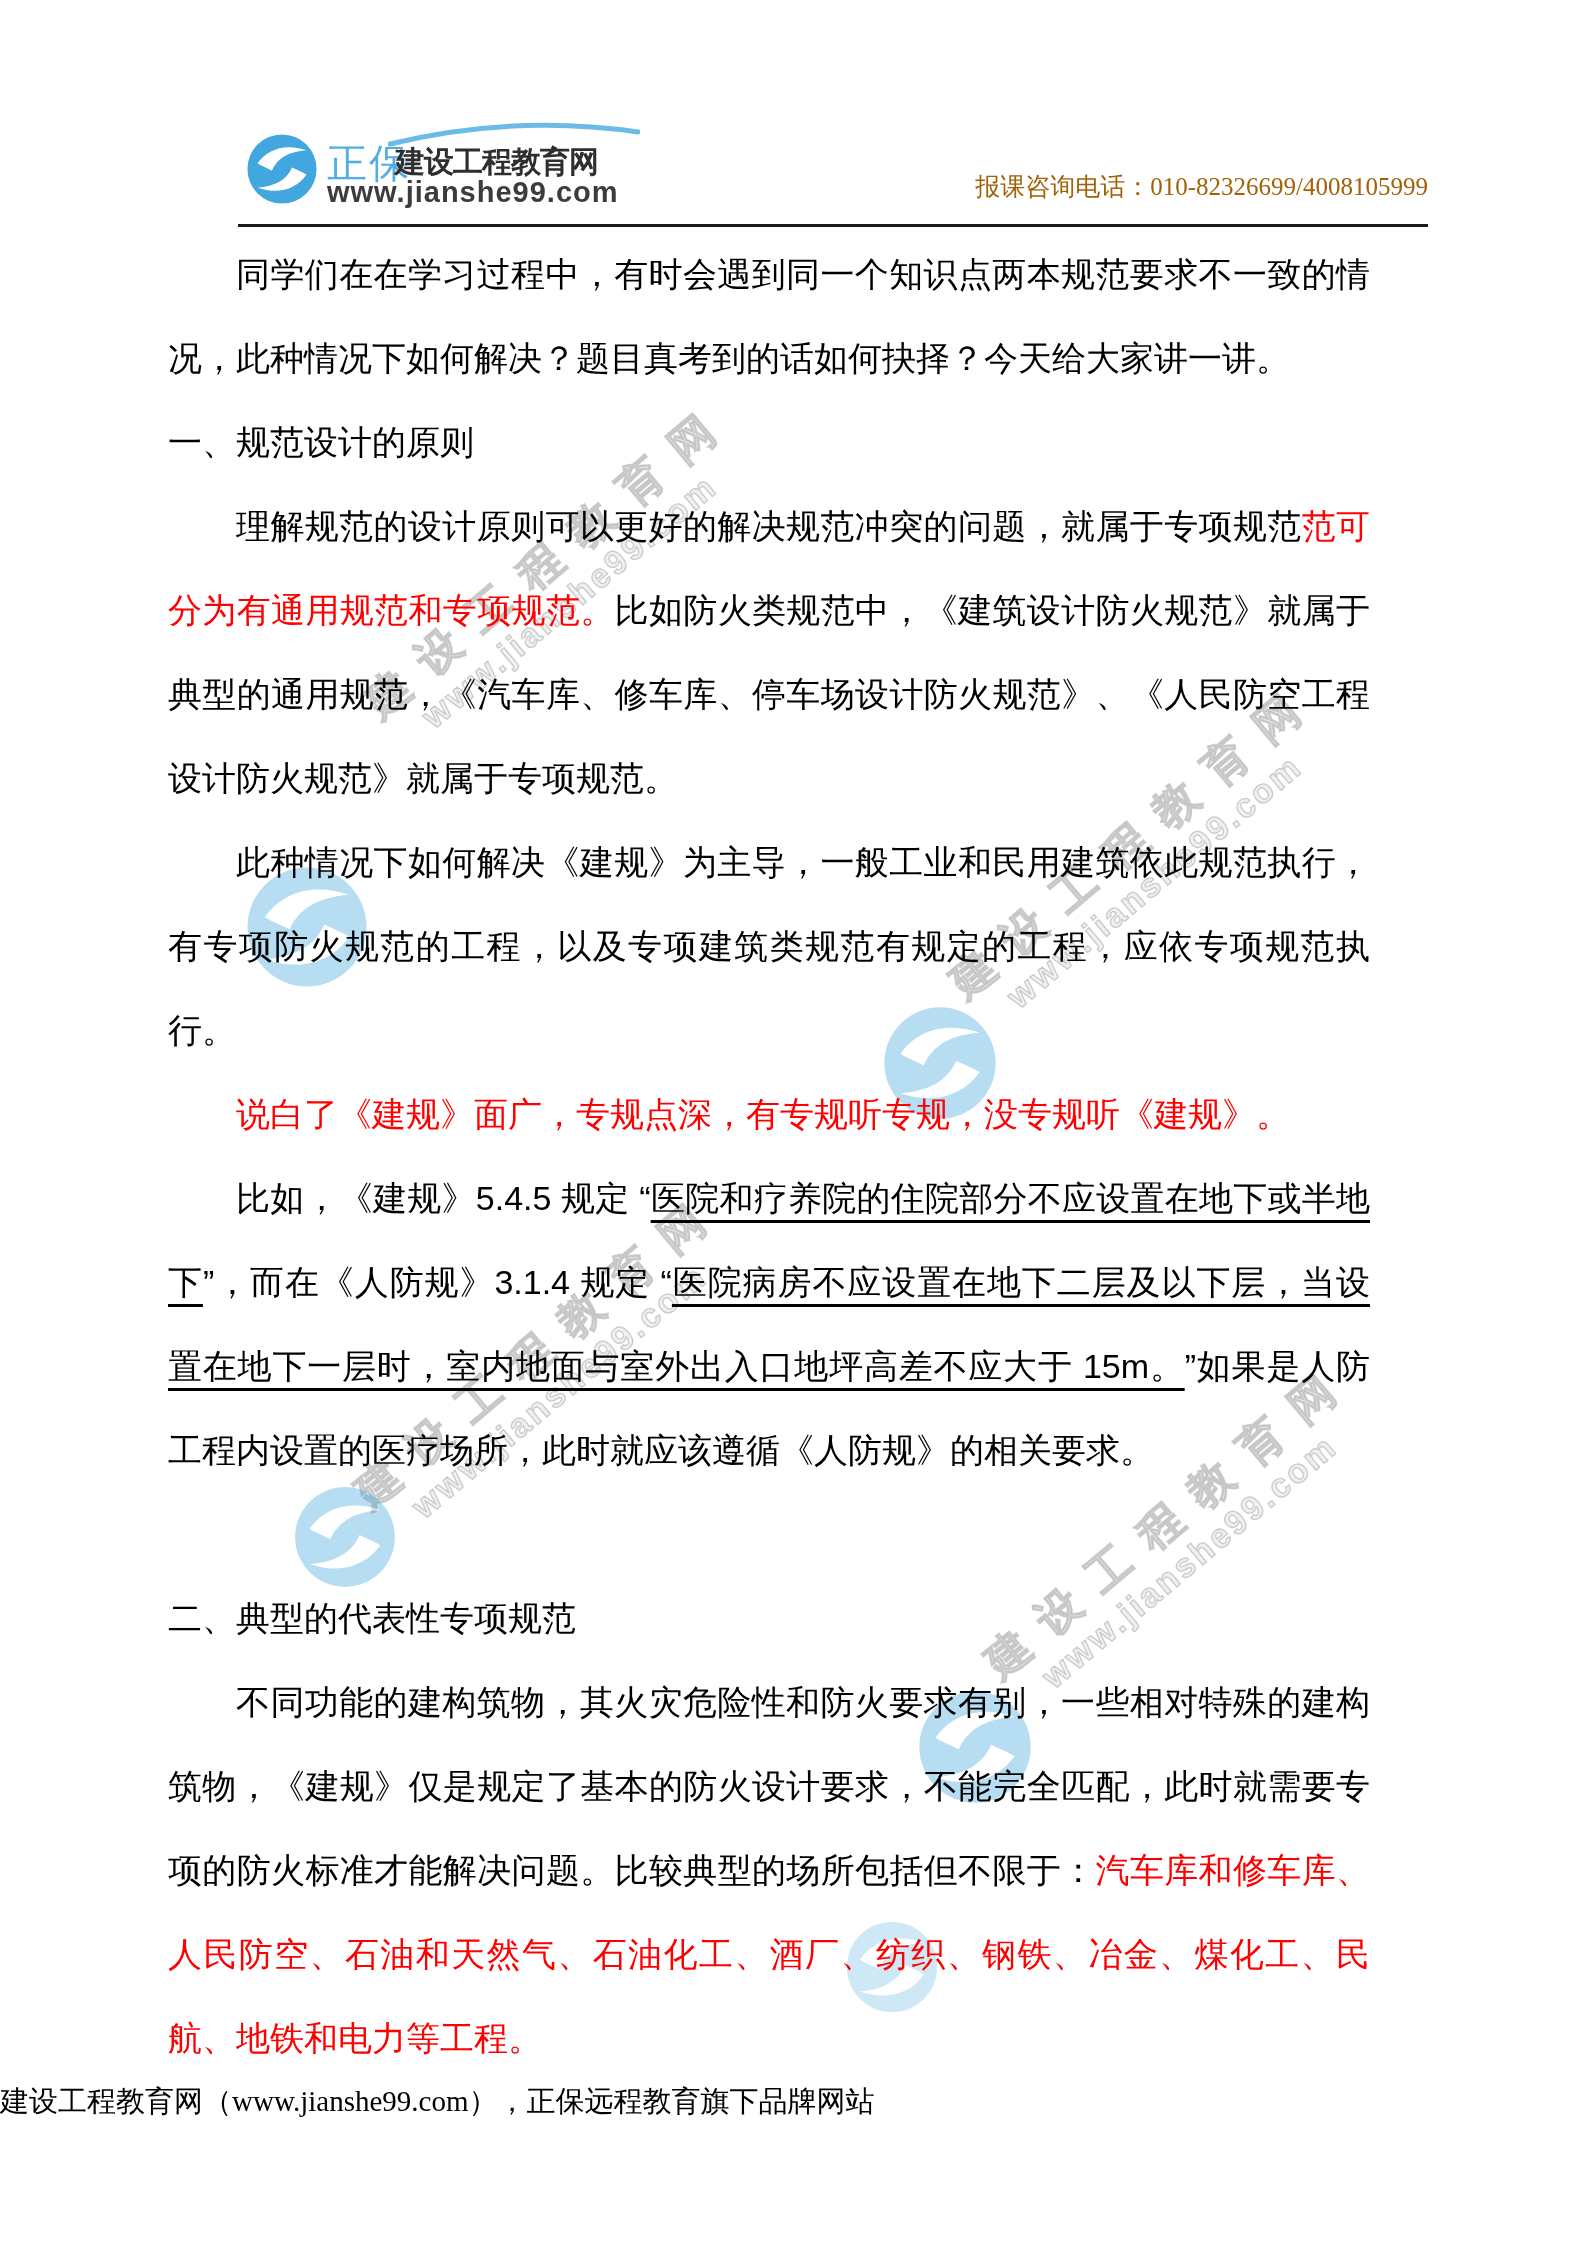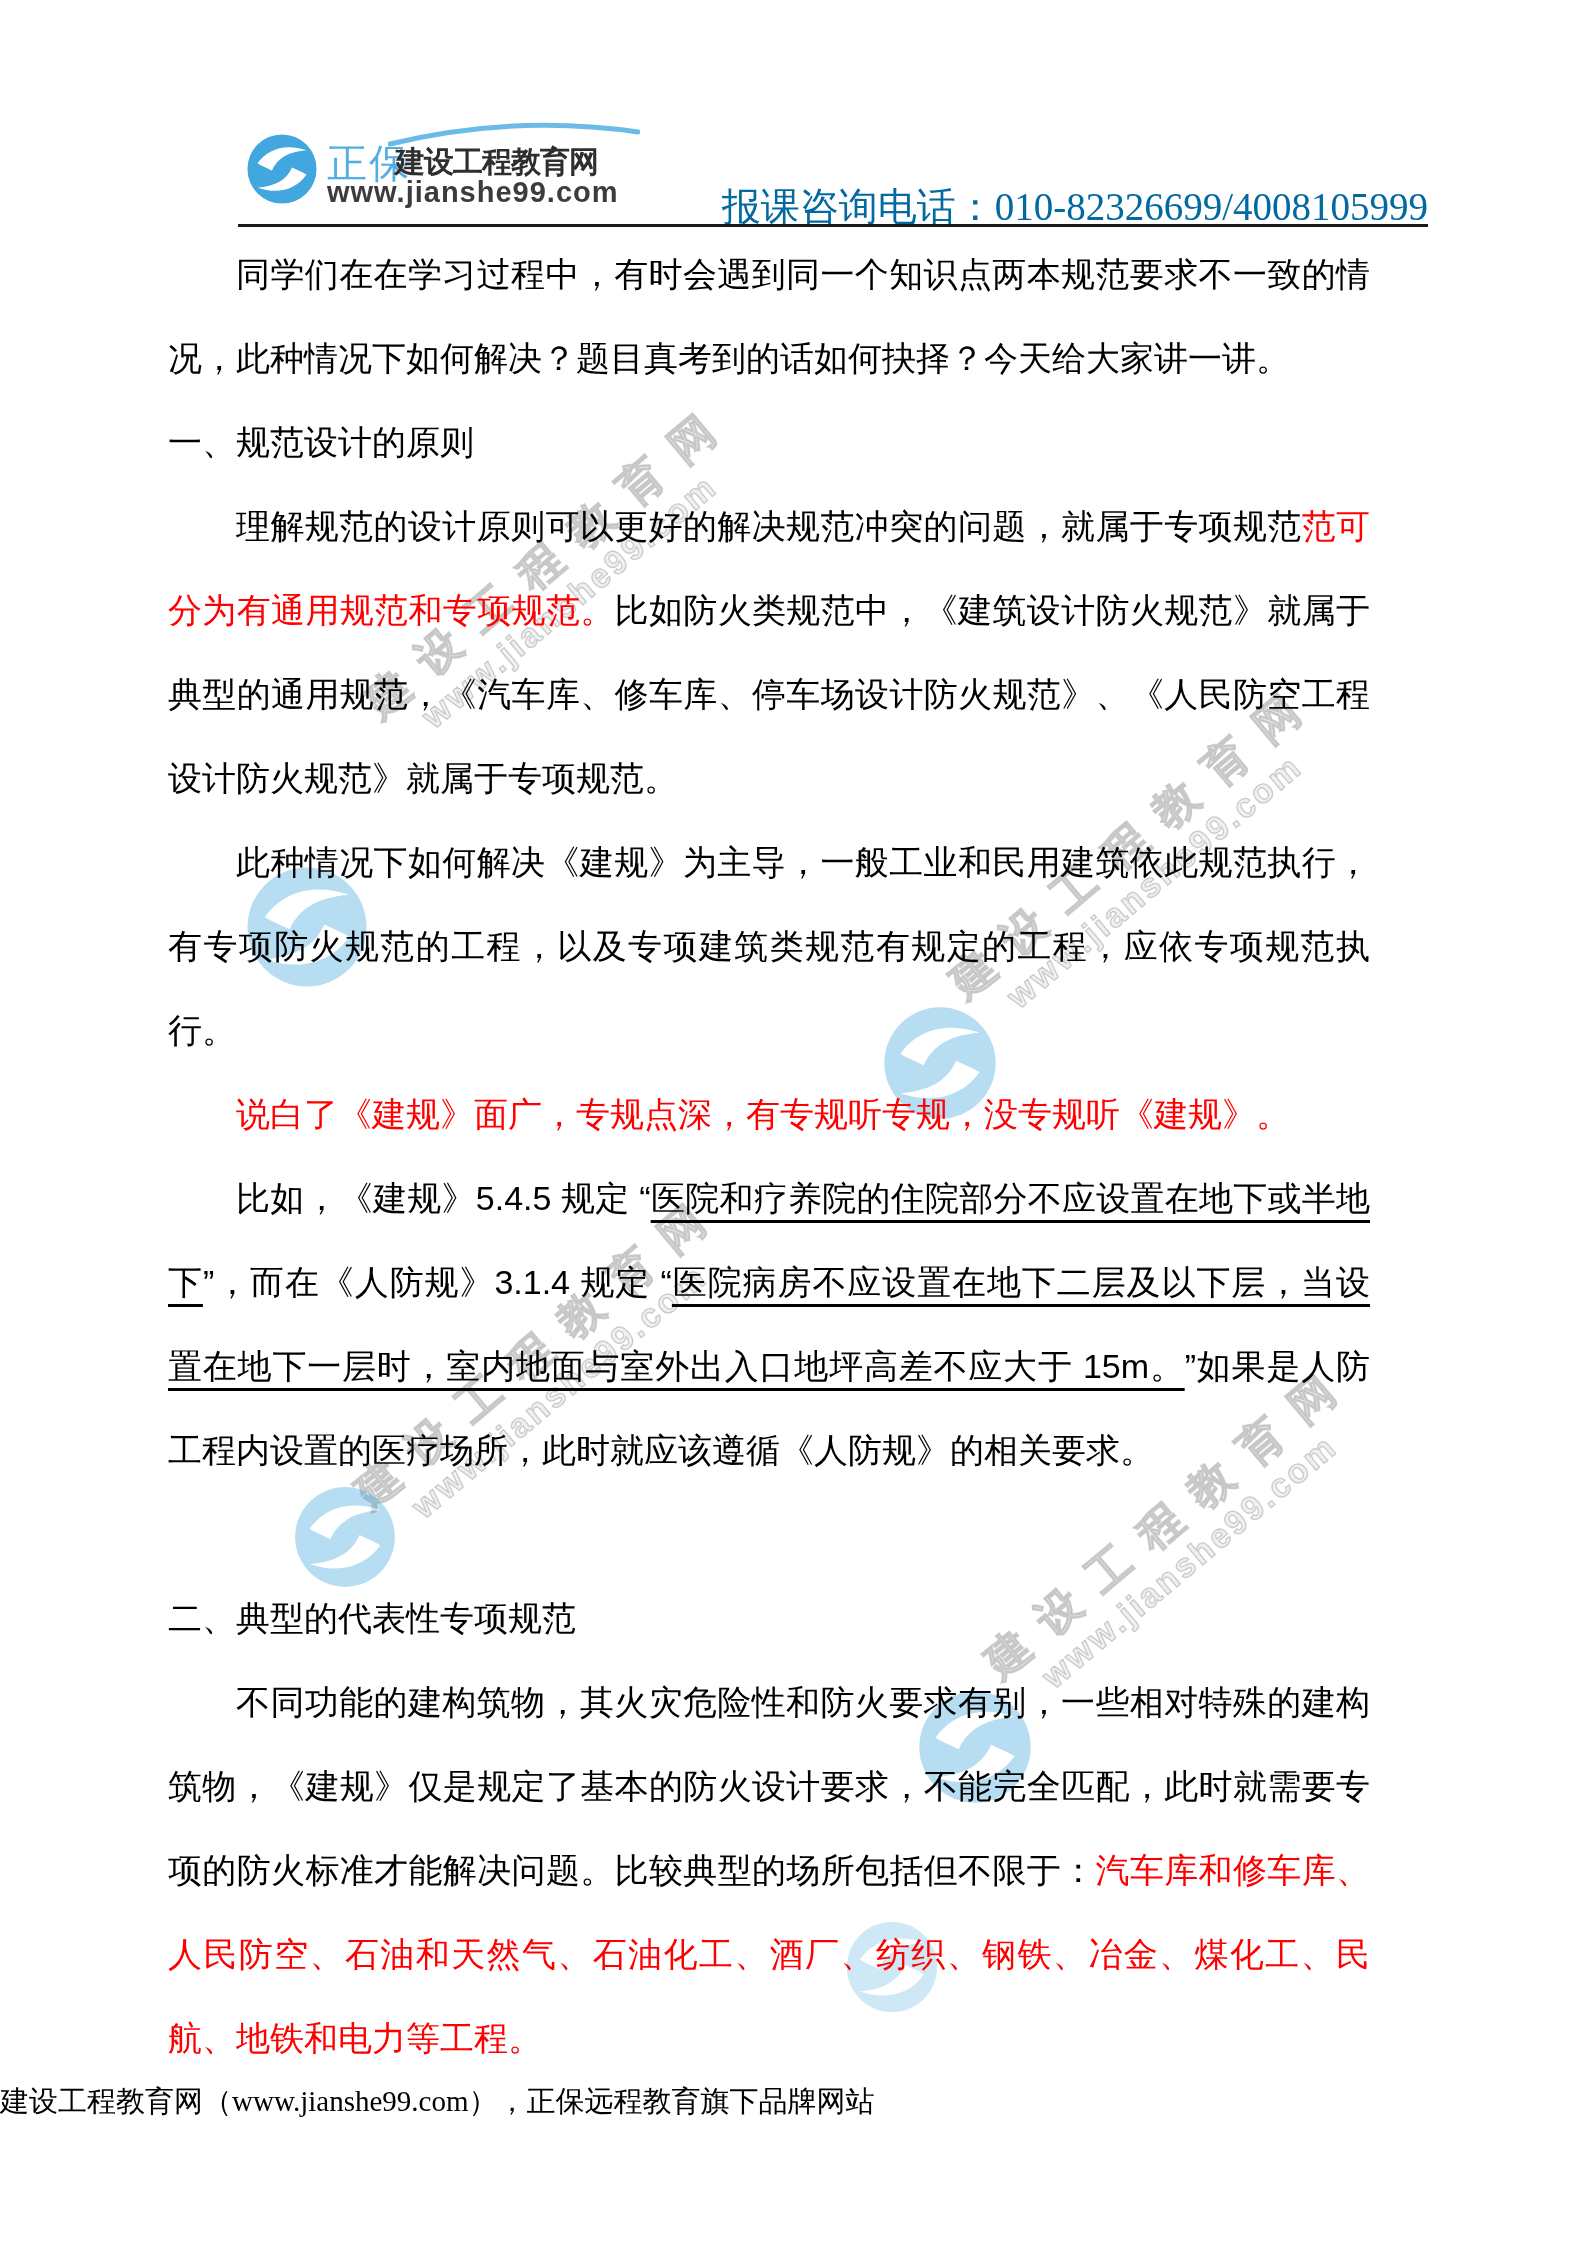--- a/index.html
+++ b/index.html
@@ -20,22 +20,22 @@
   .wm-circle { position:absolute; opacity:0.38; }
   .wm-circle.faint { opacity:0.25; }
   
   .header { position:absolute; left:0; top:0; width:100%; z-index:2; }
   .logo-circle { position:absolute; left:246px; top:133px; }
   .logo-brand { position:absolute; left:327px; top:136px; font-size:40px; font-weight:normal; color:#55aee3; letter-spacing:2px; }
   .logo-site { position:absolute; left:395px; top:142px; font-size:30px; font-weight:bold; color:#2e2e2e; letter-spacing:-1px; }
   .logo-arc { position:absolute; left:388px; top:112px; }
   .logo-url { position:absolute; left:327px; top:176px; font-size:29px; font-weight:bold; color:#3c3c3c; letter-spacing:1px; }
   .header-phone {
-    position:absolute; top:180px; right:159px;
-    font-family:"Liberation Serif", serif; font-size:39px; color:#0369a1;
+    position:absolute; top:170px; right:159px;
+    font-family:"Liberation Serif", serif; font-size:25px; color:#a16207;
   }
   .header-rule { position:absolute; left:238px; top:224px; width:1190px; height:3px; background:#1a1a1a; }
   
   .doc-body {
     position:absolute; left:168px; top:232px; width:1202px; z-index:1;
     font-size:34px; line-height:84px; text-align:justify; text-justify:inter-ideograph;
     color:#000;
   }
   .doc-body p, .doc-body h2 { margin:0; padding:0; font-size:34px; font-weight:normal; }
   .indent { text-indent:68px; }

